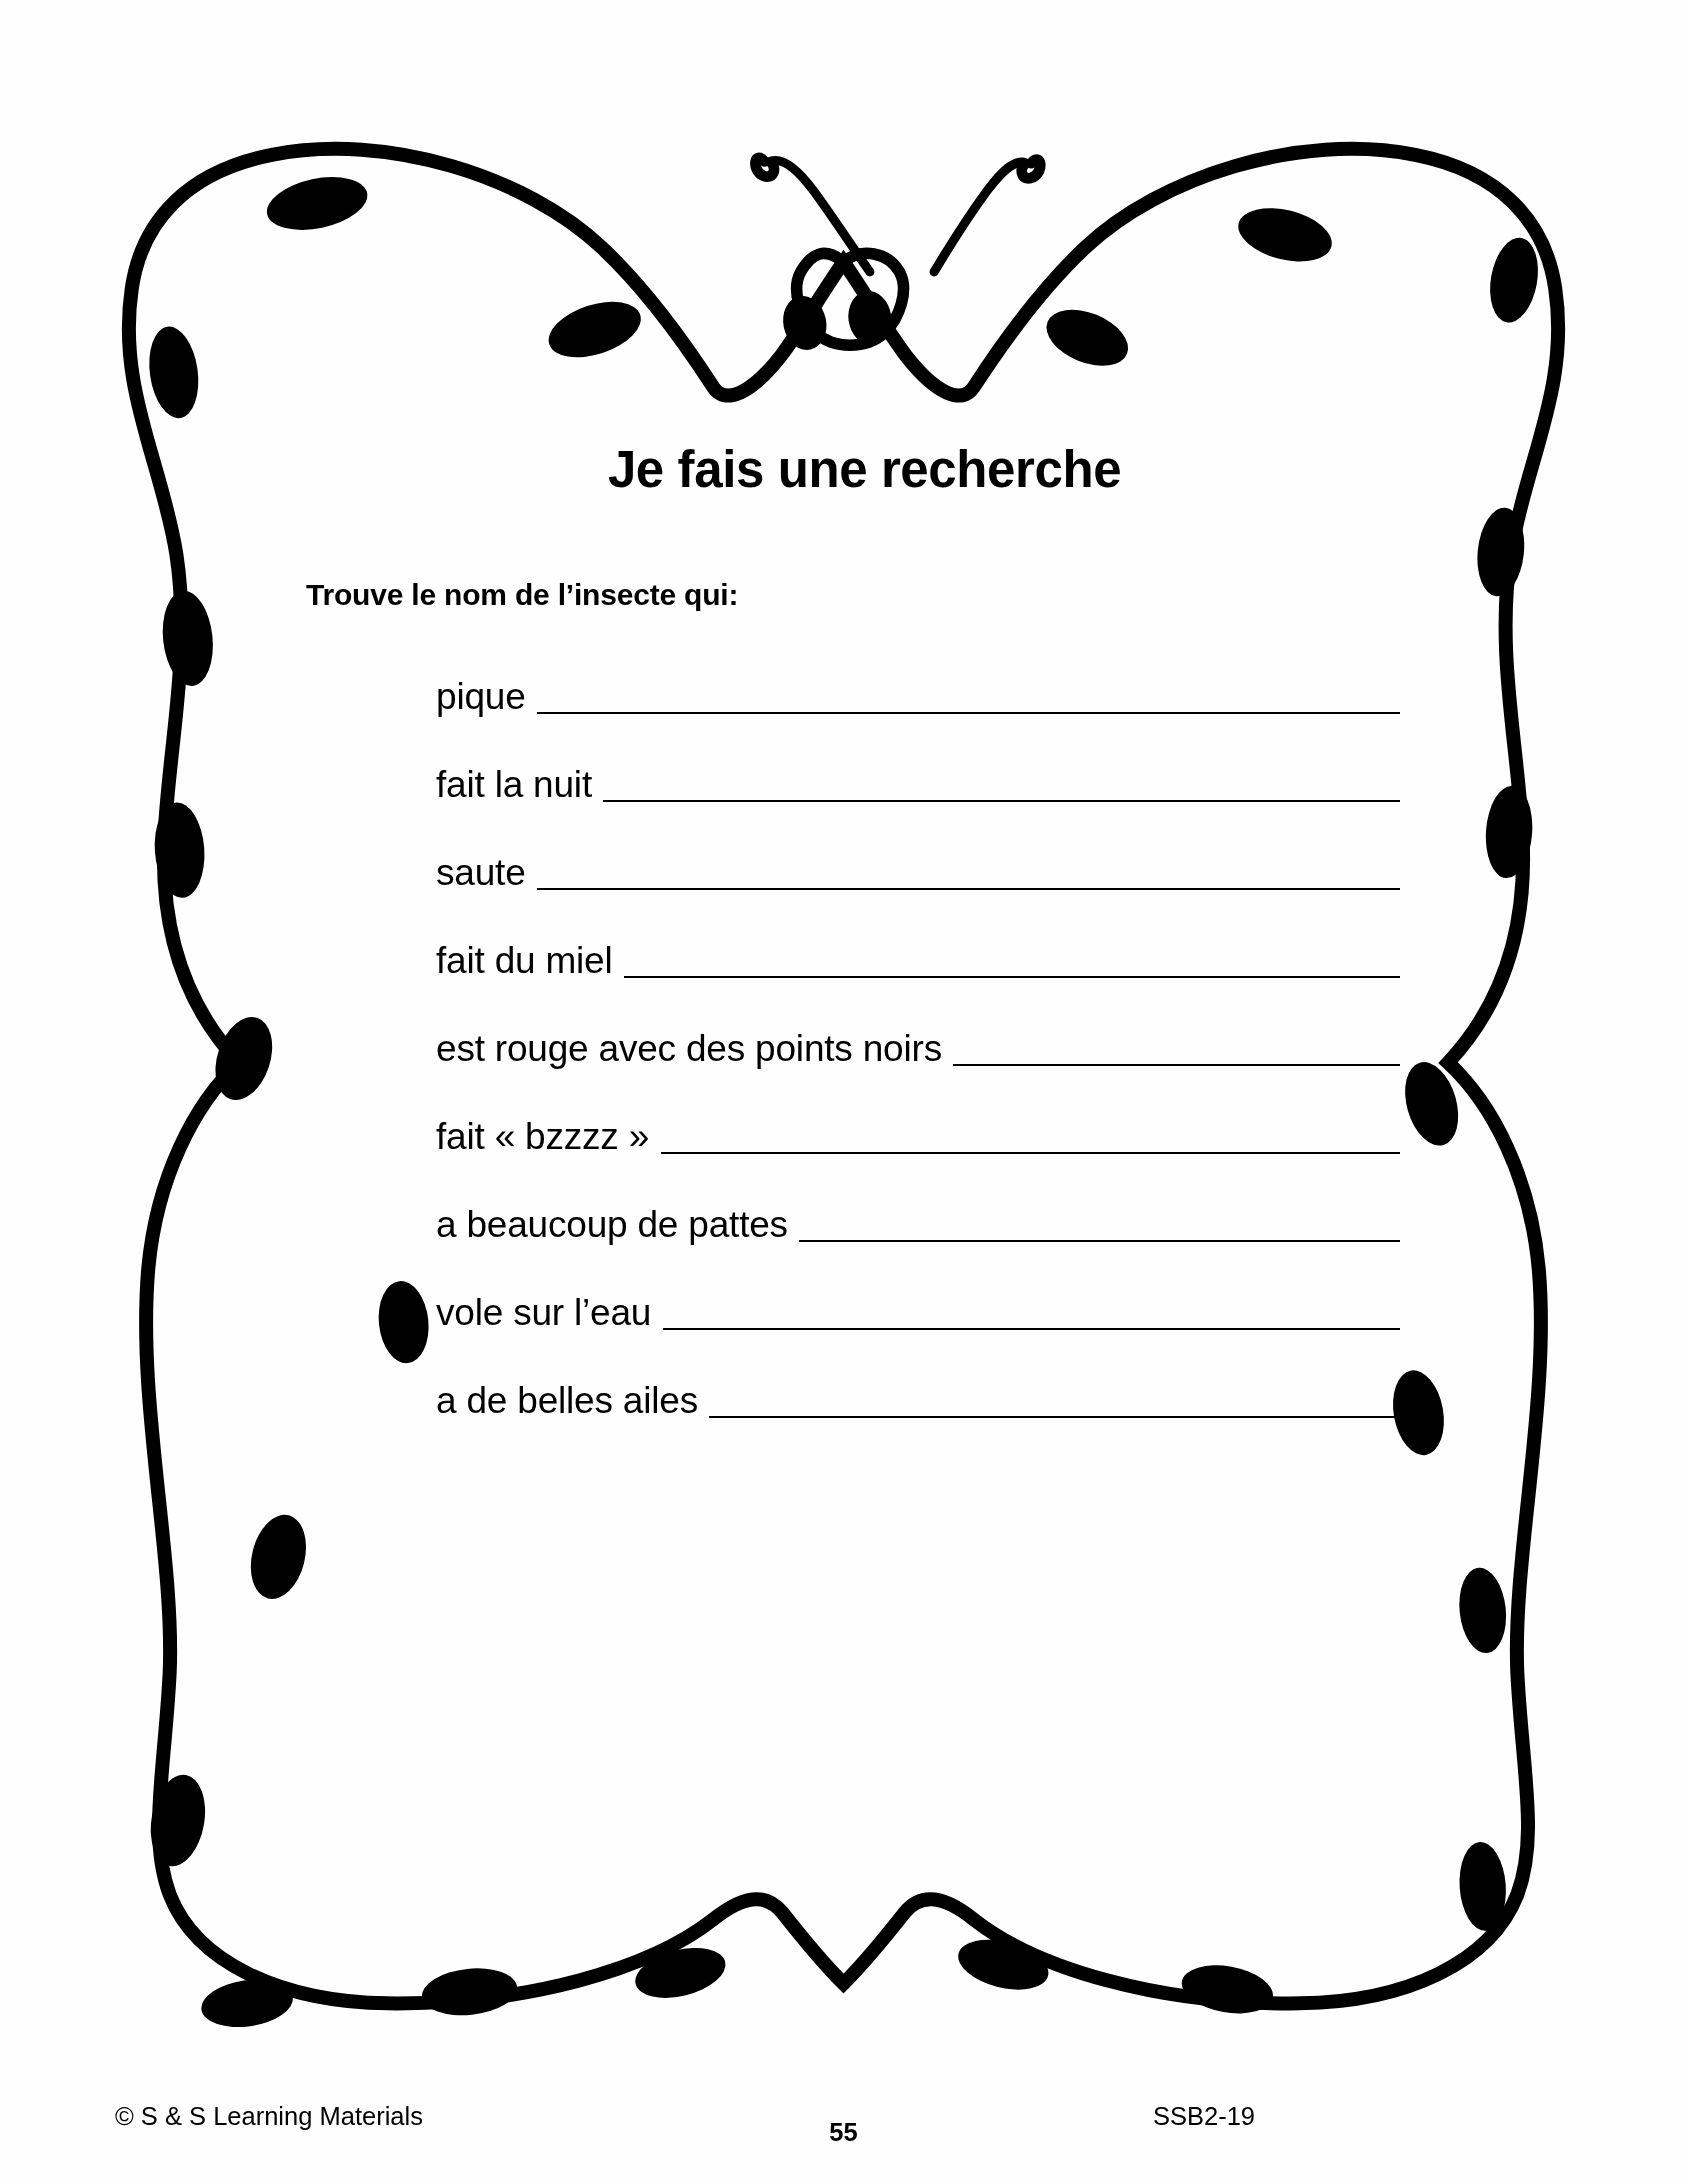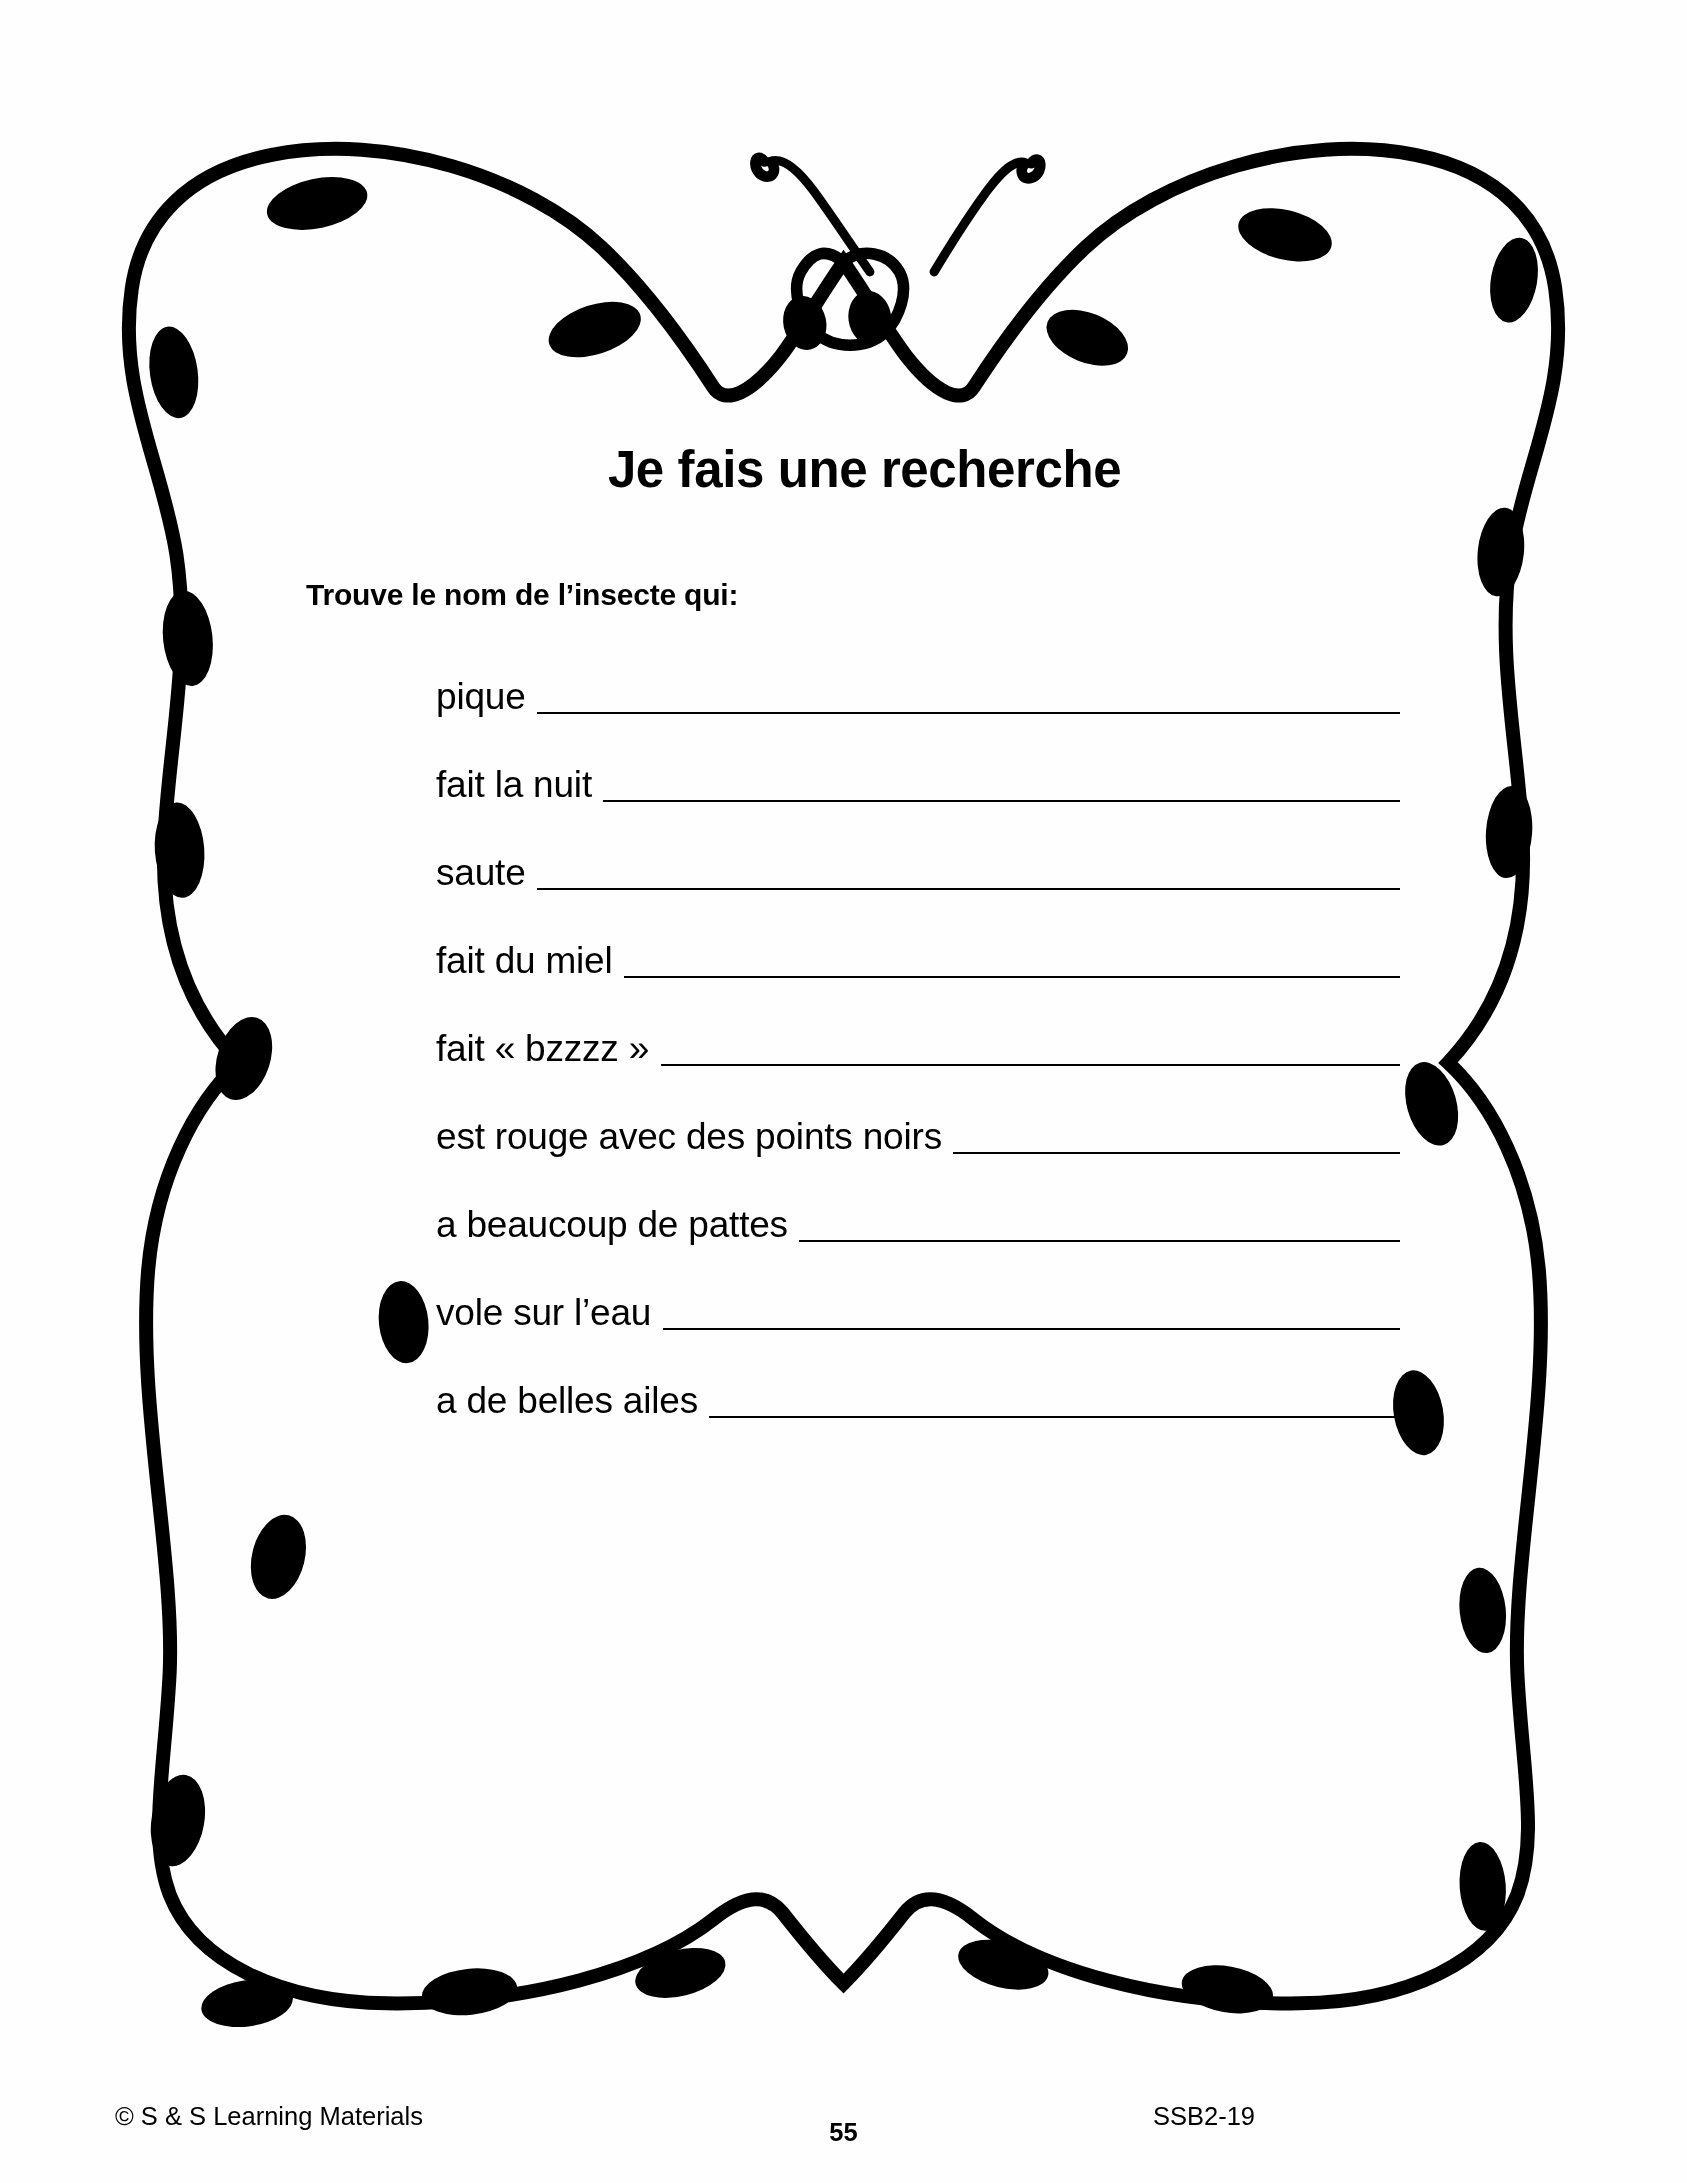--- a/index.html
+++ b/index.html
@@ -216,25 +216,25 @@
       </li>
       <li class="prompt-row">
         <span class="prompt-label">saute</span>
         <span class="answer-line"></span>
       </li>
       <li class="prompt-row">
         <span class="prompt-label">fait du miel</span>
         <span class="answer-line"></span>
       </li>
       <li class="prompt-row">
+        <span class="prompt-label">est rouge avec des points noirs</span>
+        <span class="answer-line"></span>
+      </li>
+      <li class="prompt-row">
         <span class="prompt-label">fait « bzzzz »</span>
-        <span class="answer-line"></span>
-      </li>
-      <li class="prompt-row">
-        <span class="prompt-label">est rouge avec des points noirs</span>
         <span class="answer-line"></span>
       </li>
       <li class="prompt-row">
         <span class="prompt-label">a beaucoup de pattes</span>
         <span class="answer-line"></span>
       </li>
       <li class="prompt-row">
         <span class="prompt-label">vole sur l’eau</span>
         <span class="answer-line"></span>
       </li>

